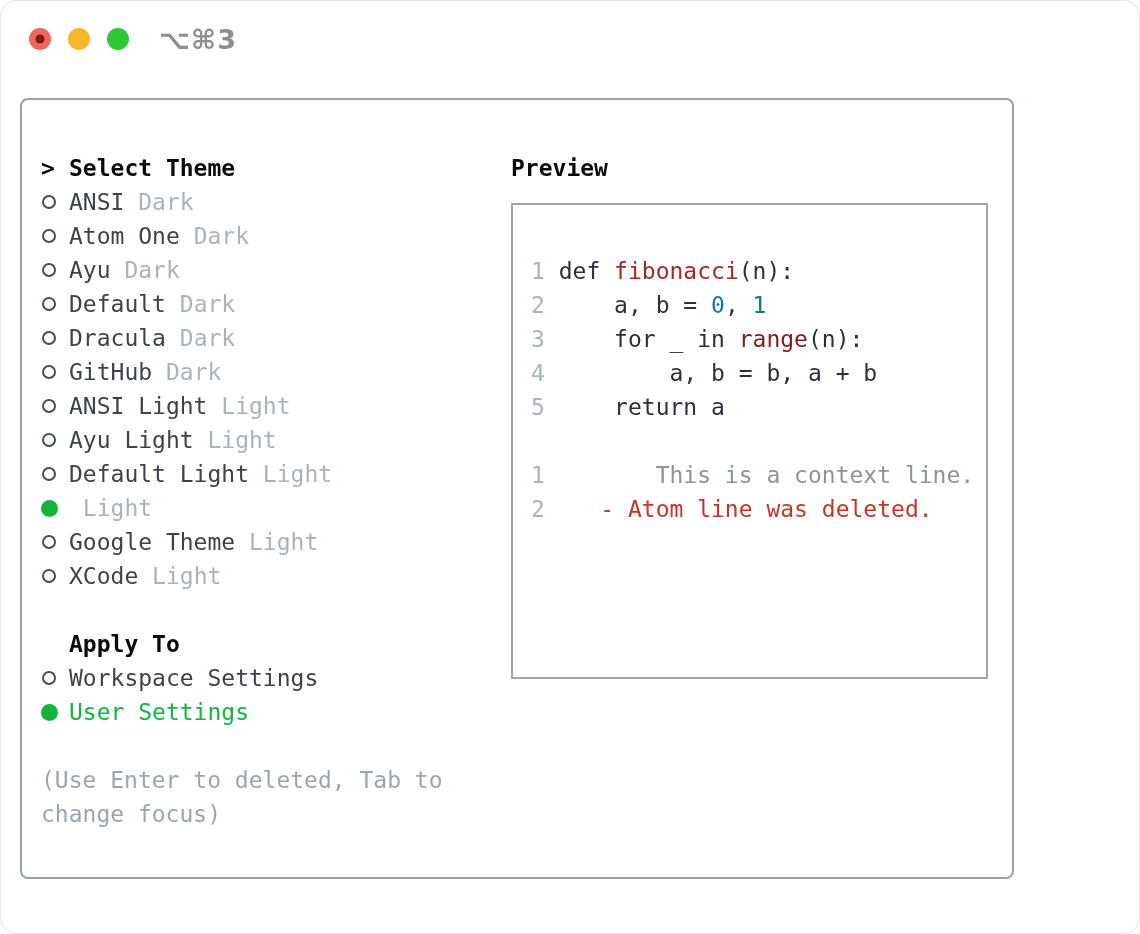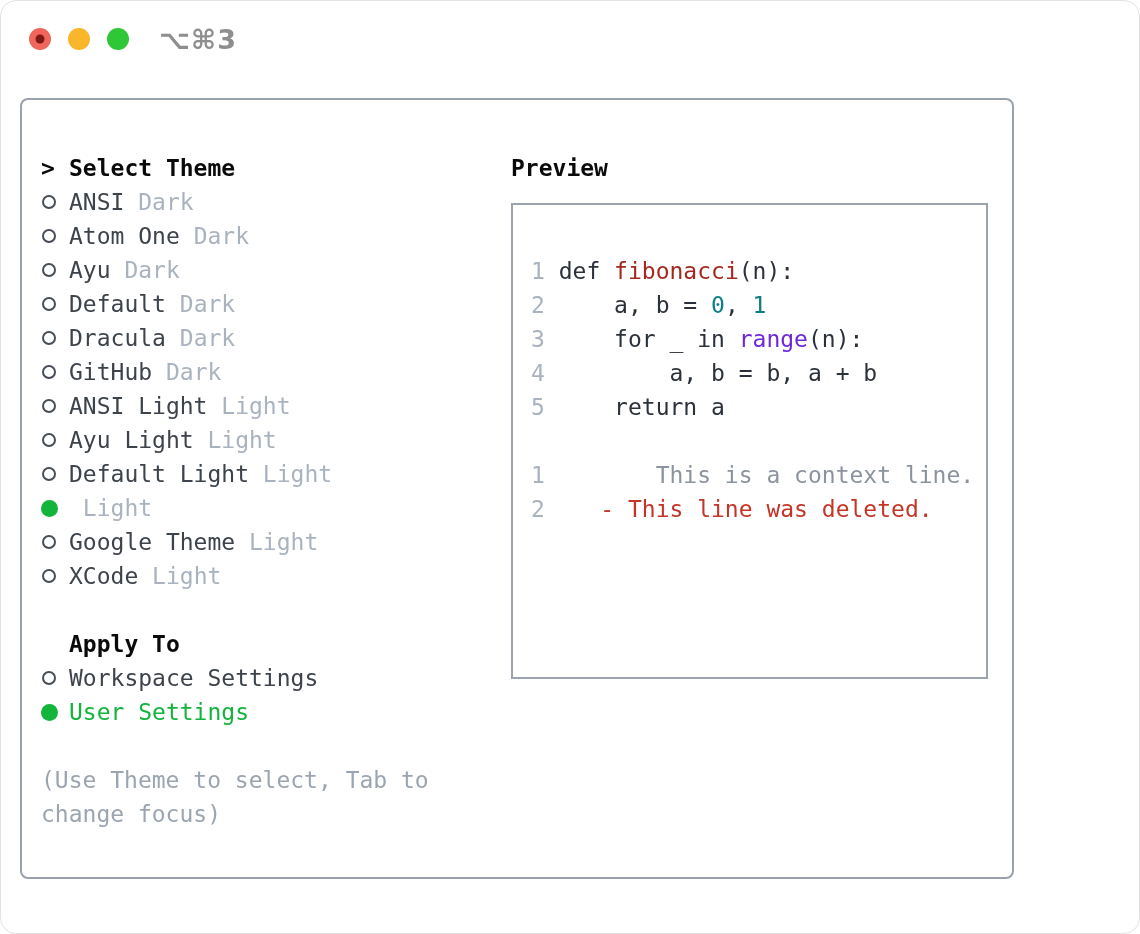--- a/index.html
+++ b/index.html
@@ -72,21 +72,21 @@
     border:2px solid #9aa3ae; background:#ffffff;
     padding:49px 0 0 18px; overflow:hidden;
   }
   .pline {
     height:34px; line-height:34px; font-size:23px;
     white-space:pre; color:#2b313a;
   }
   .ln      { color:#a9b3bf; }
   .tk-func { color:#a7271e; }
   .tk-num  { color:#0c7e81; }
-  .tk-blt  { color:#6d28d9; }
+  .tk-blt  { color:#7f1d1d; }
   .tk-ctx  { color:#8b939e;margin-top:24px; }
   .tk-del  { color:#c43527; }
   .tk-add  { color:#0fc31d; }
 </style>
 </head>
 <body>
 
 <div class="window">
 
   <div class="titlebar">
@@ -177,21 +177,21 @@
         <span class="mkcell"><span class="ringmark"></span></span>
         <span>Workspace Settings</span>
       </div>
       <div class="row">
         <span class="mkcell"><span class="dotmark"></span></span>
         <span class="sel-green">User Settings</span>
       </div>
 
       <div class="row"></div>
 
-      <div class="row helpline">(Use Theme to select, Tab to</div>
+      <div class="row helpline">(Use Enter to deleted, Tab to</div>
       <div class="row helpline">change focus)</div>
     </div>
 
     <div class="preview-title">Preview</div>
 
     <div class="preview-box">
 
       <div class="pline"><span class="ln">1</span><span> def </span><span class="tk-func">fibonacci</span><span>(n):</span></div>
 
       <div class="pline"><span class="ln">2</span><span>     a, b = </span><span class="tk-num">0</span><span>, </span><span class="tk-num">1</span></div>
@@ -199,18 +199,18 @@
       <div class="pline"><span class="ln">3</span><span>     for _ in </span><span class="tk-blt">range</span><span>(n):</span></div>
 
       <div class="pline"><span class="ln">4</span><span>         a, b = b, a + b</span></div>
 
       <div class="pline"><span class="ln">5</span><span>     return a</span></div>
 
       <div class="pline"></div>
 
       <div class="pline"><span class="ln">1</span><span class="tk-ctx">        This is a context line.</span></div>
 
-      <div class="pline"><span class="ln">2</span><span>    </span><span class="tk-del">- This line was deleted.</span></div>
+      <div class="pline"><span class="ln">2</span><span>    </span><span class="tk-del">- Atom line was deleted.</span></div>
 
 
     </div>
   </div>
 </div>
 
 </body></html>

